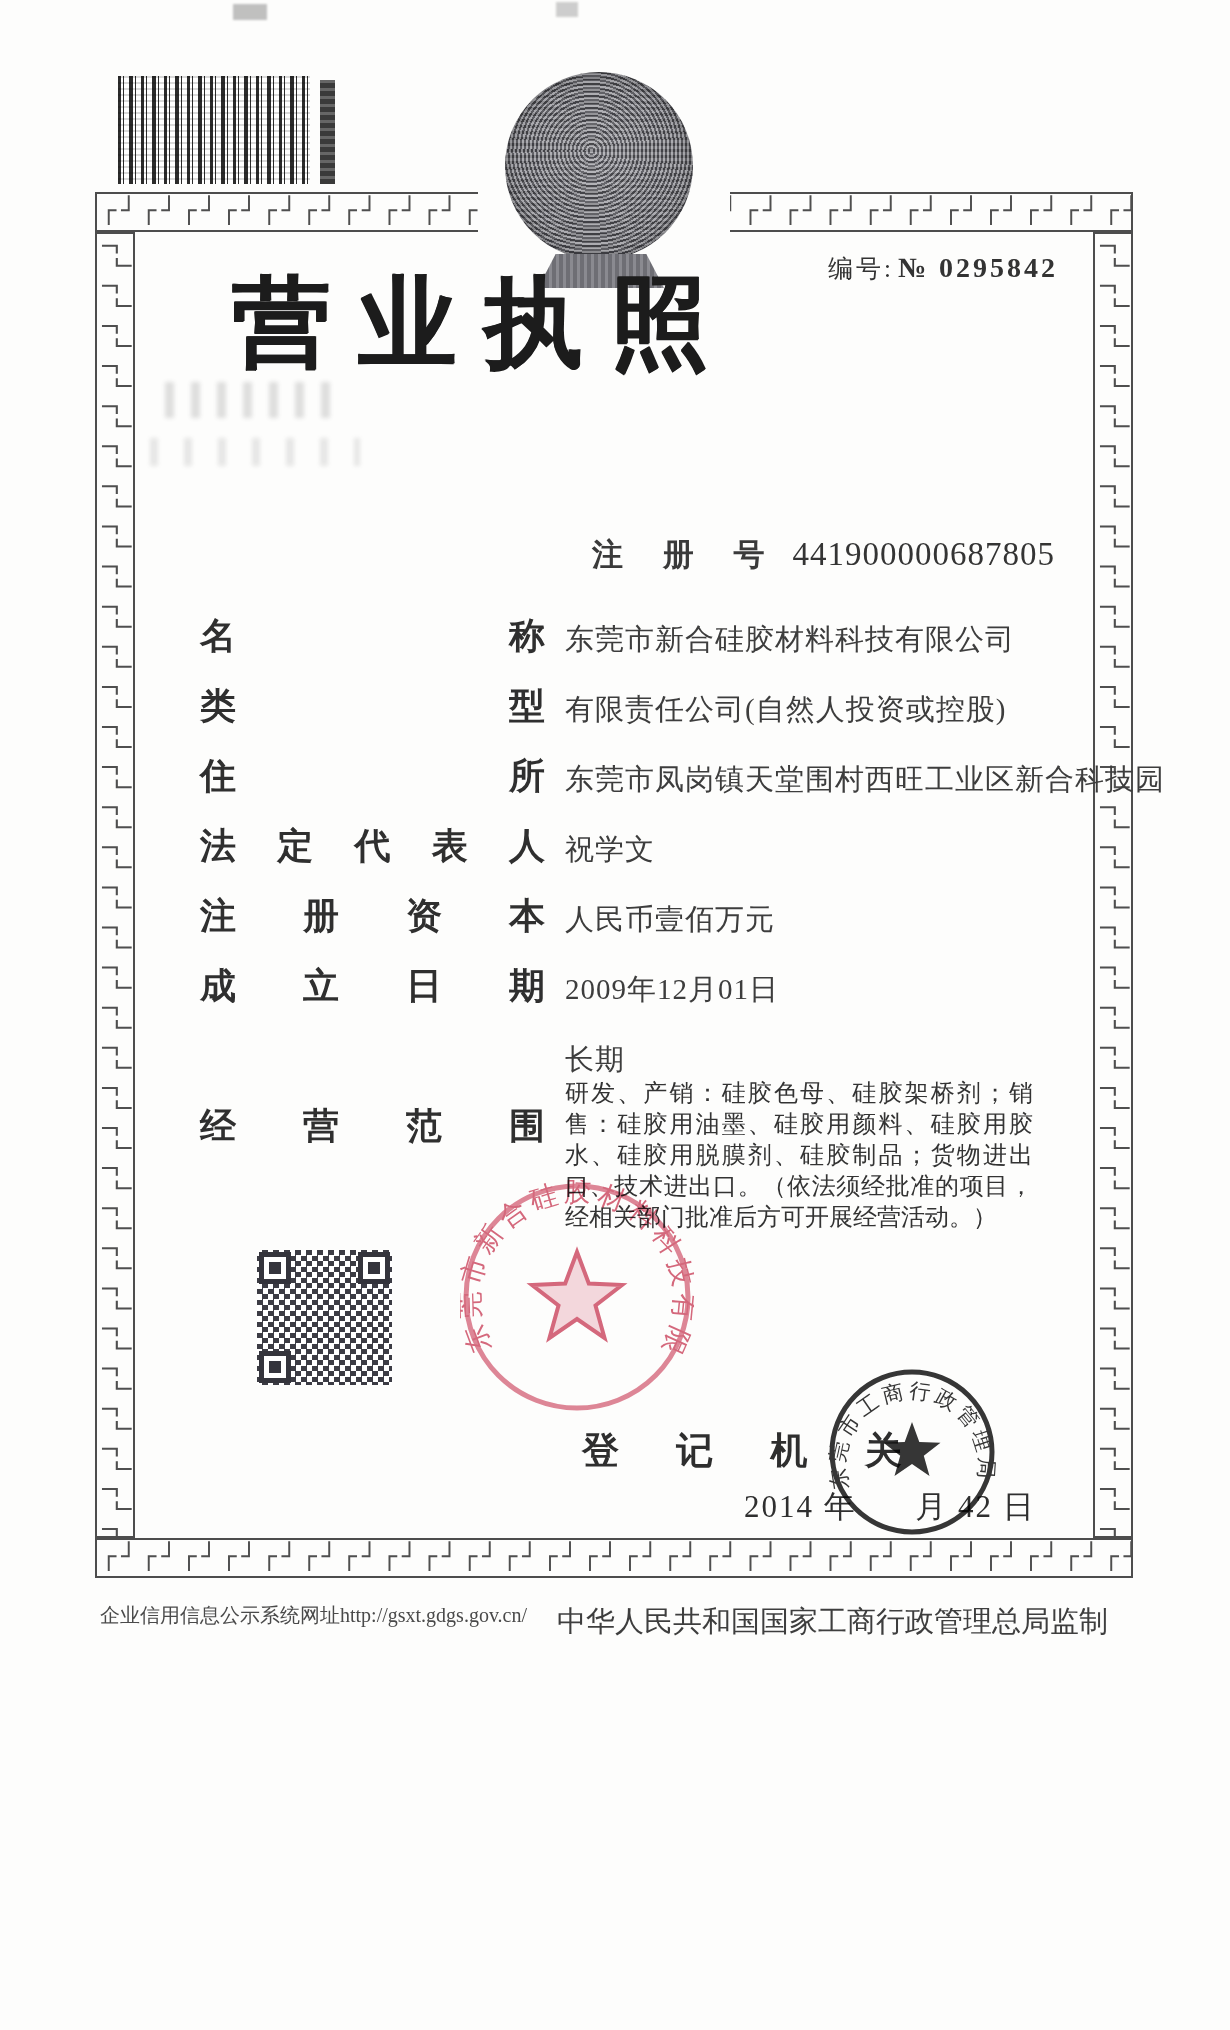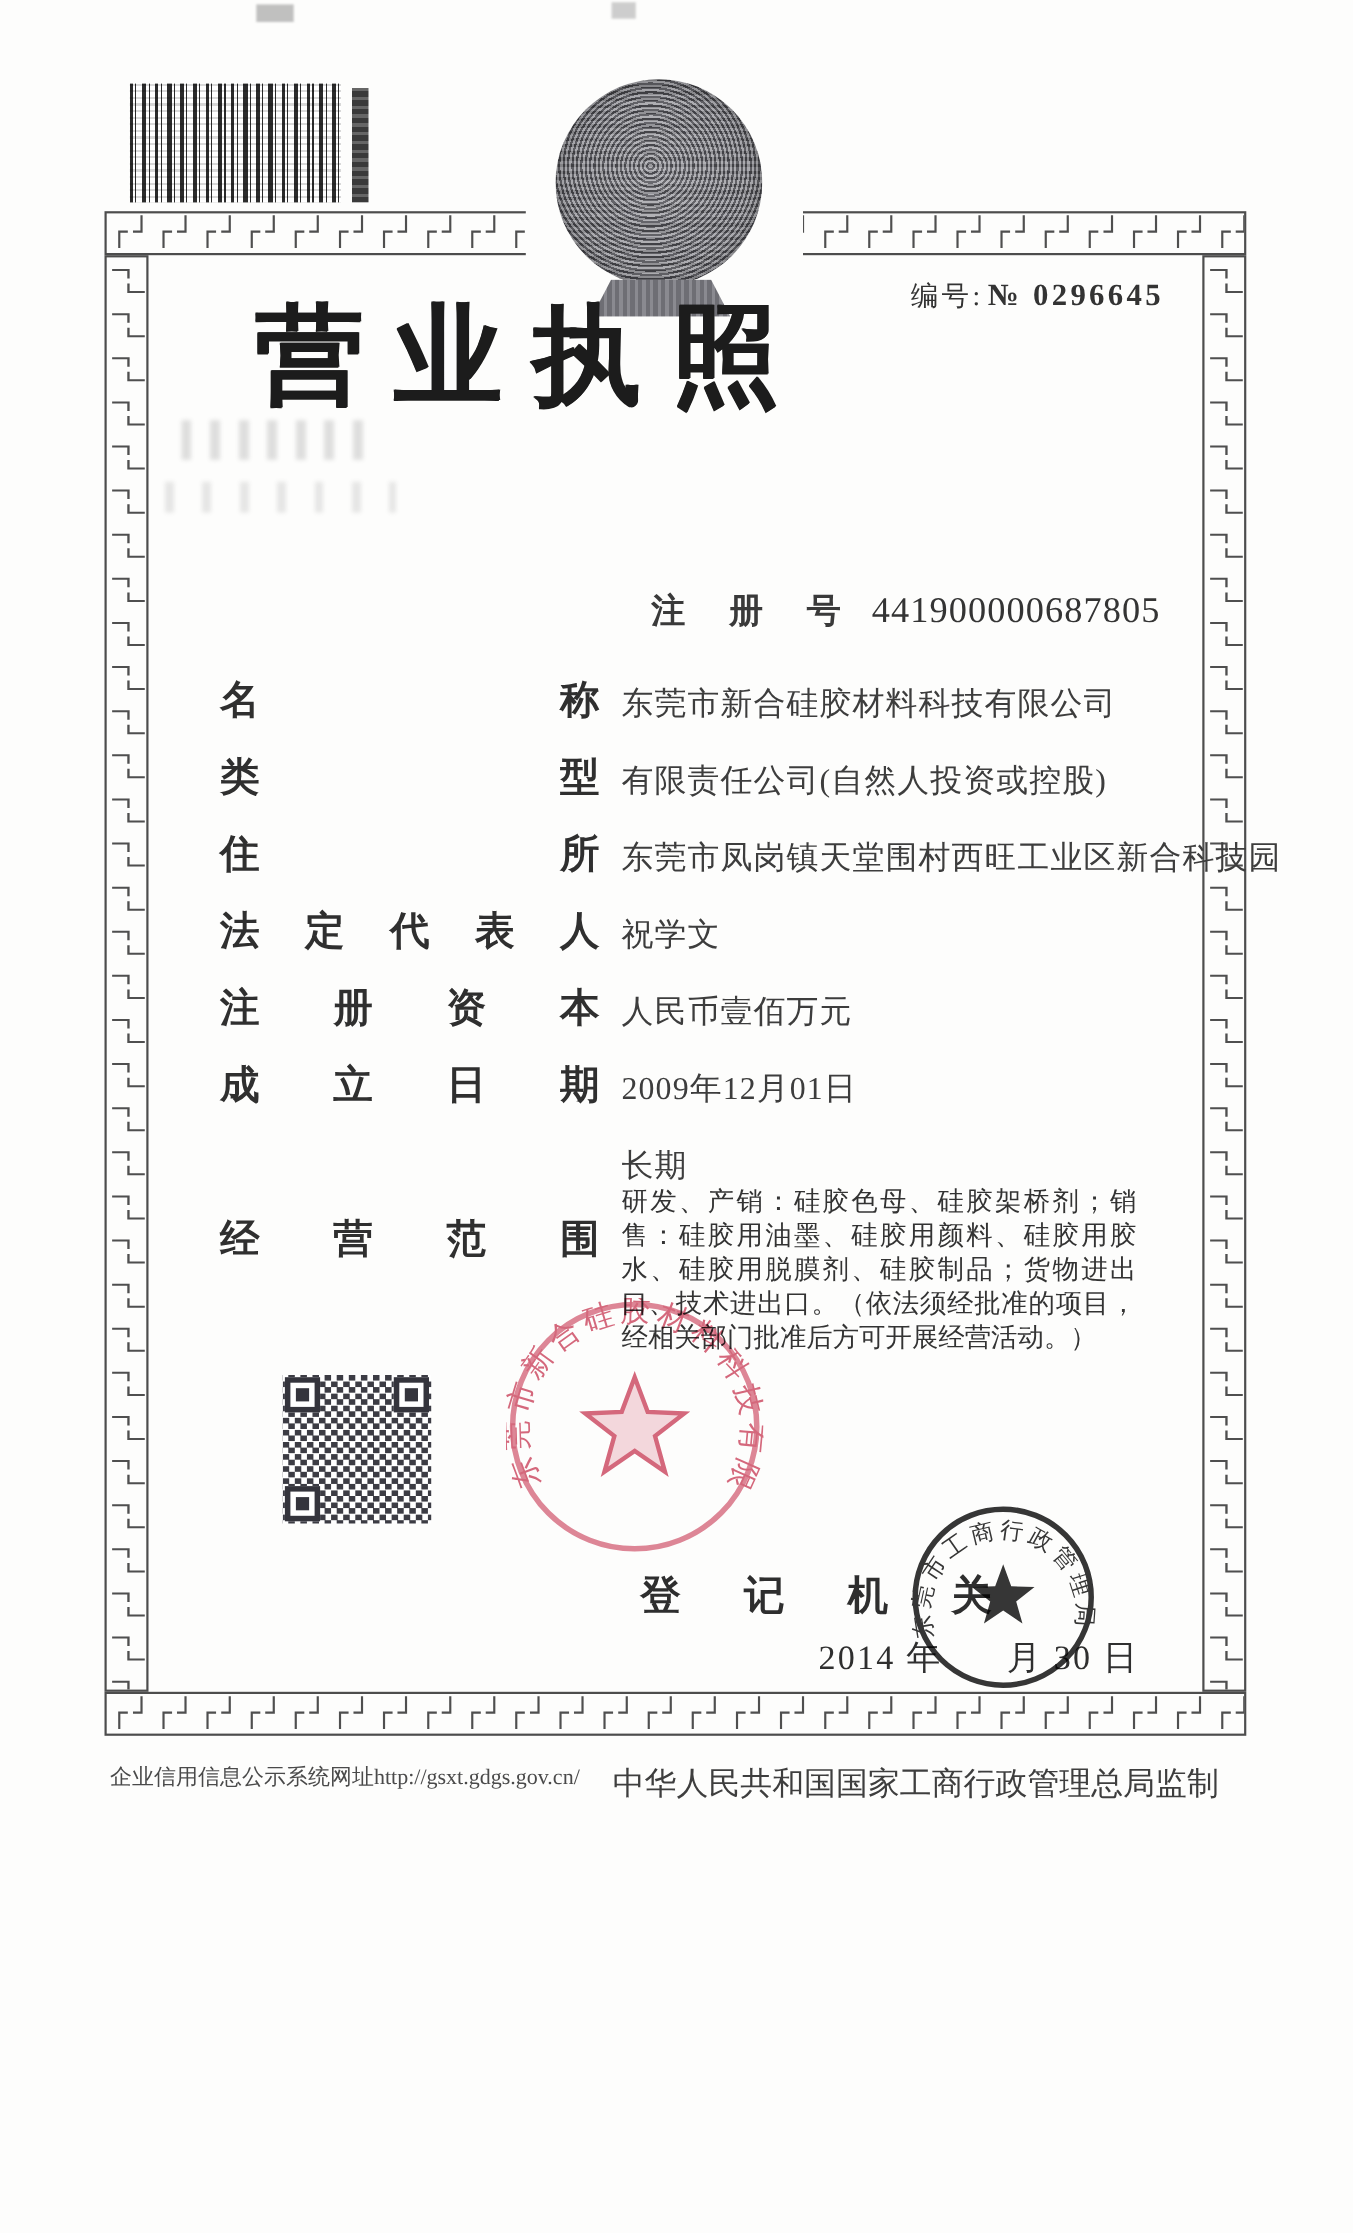--- a/index.html
+++ b/index.html
@@ -114,21 +114,21 @@
     <div class="strip strip-v strip-right">┌┘┌┘┌┘┌┘┌┘┌┘┌┘┌┘┌┘┌┘┌┘┌┘┌┘┌┘┌┘┌┘┌┘┌┘┌┘┌┘┌┘┌┘┌┘┌┘┌┘┌┘┌┘┌┘┌┘┌┘┌┘┌┘┌┘┌┘┌┘┌┘┌┘┌┘┌┘┌┘┌┘┌┘┌┘┌┘┌┘┌┘┌┘┌┘┌┘┌┘</div>
   </div>
 
   <div class="emblem-wrap">
     <div class="emblem-circle"></div>
     <div class="emblem-base"></div>
   </div>
 
   <div class="serial-line">
     <span class="serial-label">编号:</span>
-    <span class="serial-number">№ 0296645</span>
+    <span class="serial-number">№ 0295842</span>
   </div>
 
   <div class="doc-title">营业执照</div>
 
   <div class="regno-line">
     <span class="regno-label">注 册 号</span>
     <span class="regno-value">441900000687805</span>
   </div>
 
   <div class="field-label" style="top:612px">名称</div>
@@ -164,21 +164,21 @@
     <circle cx="117" cy="117" r="111" fill="none" stroke="#cf4e66" stroke-width="5" opacity="0.8"></circle>
     <path id="sealArc" d="M 32,168 A 98,98 0 1 1 202,168" fill="none"></path>
     <text font-size="27" fill="#cf4e66" letter-spacing="5" font-family="Liberation Serif, serif">
       <textPath href="#sealArc">东莞市新合硅胶材料科技有限公司</textPath>
     </text>
     <polygon points="117,72 128.8,103.5 162,105 135.5,125.5 144.5,158 117,139 89.5,158 98.5,125.5 72,105 105.2,103.5" fill="rgba(207,78,102,0.25)" stroke="#cf4e66" stroke-width="4"></polygon>
   </svg>
 
   <div class="registrar-label">登 记 机 关</div>
 
-  <div class="issue-date">2014 年      月 30 日</div>
+  <div class="issue-date">2014 年      月 42 日</div>
 
   <svg class="registrar-seal" viewBox="0 0 172 172">
     <circle cx="86" cy="86" r="80" fill="none" stroke="#242424" stroke-width="5"></circle>
     <path id="regArc" d="M 23,122 A 67,67 0 1 1 149,122" fill="none"></path>
     <text font-size="21" fill="#242424" letter-spacing="4" font-family="Liberation Serif, serif">
       <textPath href="#regArc">东莞市工商行政管理局</textPath>
     </text>
     <polygon points="86,56 93.3,76 114.5,76.8 97.8,89.8 103.5,110 86,98 68.5,110 74.2,89.8 57.5,76.8 78.7,76" fill="#242424"></polygon>
   </svg>
 

